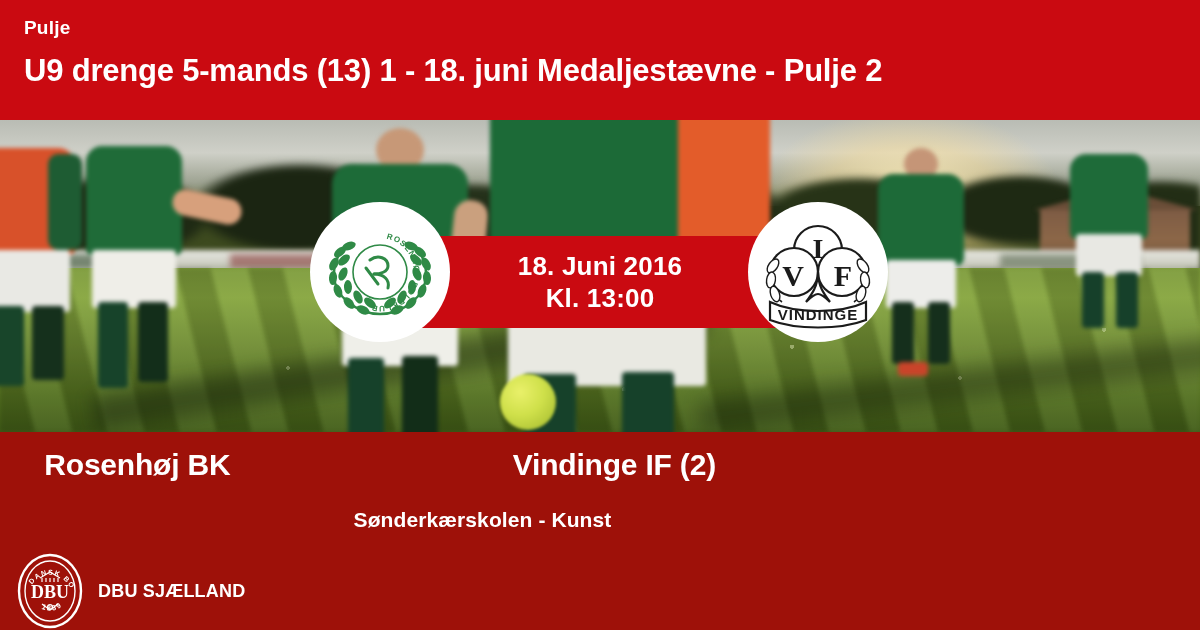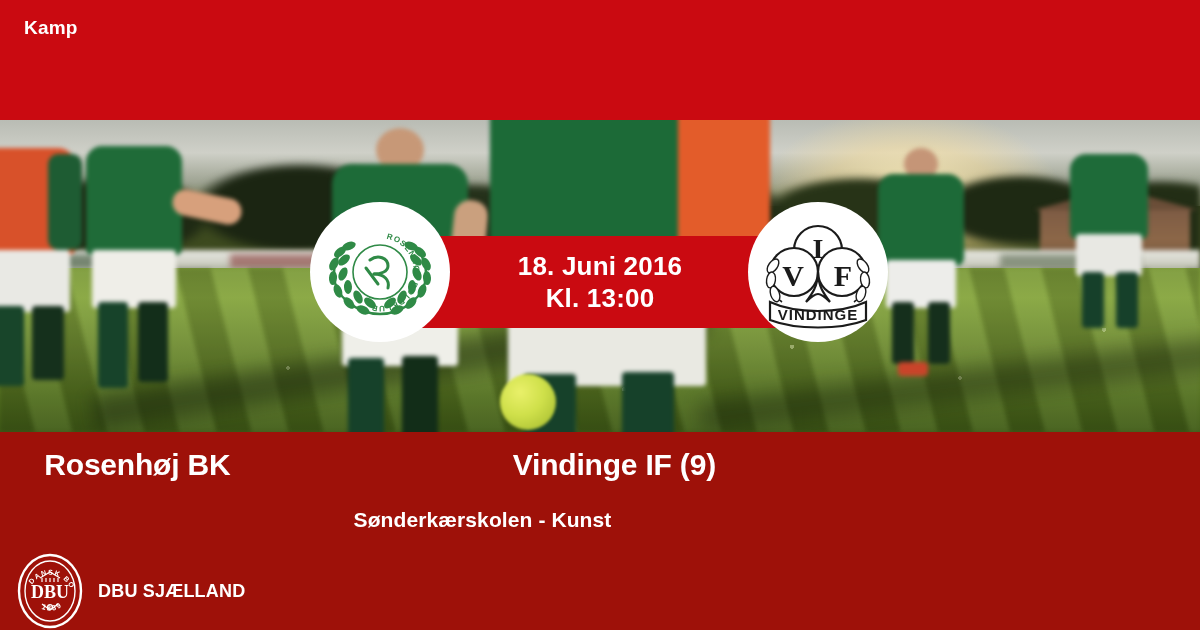--- a/index.html
+++ b/index.html
@@ -251,21 +251,22 @@
     color:#ffffff; font-size:18px; font-weight:bold;
     letter-spacing:.2px;
   }
 </style>
 </head>
 <body>
 
 <div class="poster">
 
   <div class="header">
-    <div class="header-kicker">Kamp</div>
+    <div class="header-kicker">Pulje</div>
+    <div class="header-title">U9 drenge 5-mands (13) 1 - 18. juni Medaljestævne - Pulje 2</div>
   </div>
 
   <div class="photo">
     <div class="photo-sky"></div>
     <div class="photo-sunglow"></div>
     <div class="photo-trees"></div>
     <div class="photo-clubhouse"></div>
     <div class="photo-hoarding"></div>
     <div class="photo-hoarding-marks"></div>
     <div class="photo-grass"></div>
@@ -409,21 +410,21 @@
       <text x="87" y="76" text-anchor="middle" font-family="'Liberation Serif',serif" font-size="30" font-weight="bold" fill="#1b1b1b">F</text>
 
       <path d="M14 92 C40 104 84 104 110 92 L110 110 C84 120 40 120 14 110 Z" fill="#ffffff" stroke="#1b1b1b" stroke-width="2.2"></path>
       <text x="62" y="110" text-anchor="middle" font-family="'Liberation Sans',sans-serif" font-size="15" font-weight="bold" fill="#1b1b1b" letter-spacing="1">VINDINGE</text>
     </svg>
   </div>
 
   <div class="footer">
     <div class="teams">
       <div class="team home">Rosenhøj BK</div>
-      <div class="team away">Vindinge IF (9)</div>
+      <div class="team away">Vindinge IF (2)</div>
     </div>
     <div class="venue">Sønderkærskolen - Kunst</div>
 
     <div class="brand">
       <svg width="68" height="78" viewBox="0 0 68 78">
         <ellipse cx="34" cy="39" rx="31" ry="36" fill="none" stroke="#ffffff" stroke-width="2.4"></ellipse>
         <ellipse cx="34" cy="39" rx="25" ry="30" fill="none" stroke="#ffffff" stroke-width="1.4"></ellipse>
         <path id="dbuTop" d="M12 40 A24 29 0 0 1 56 40" fill="none"></path>
         <path id="dbuBot" d="M13 42 A23 28 0 0 0 55 42" fill="none"></path>
         <text font-family="'Liberation Sans',sans-serif" font-size="7" font-weight="bold" fill="#ffffff" letter-spacing="1.4">

